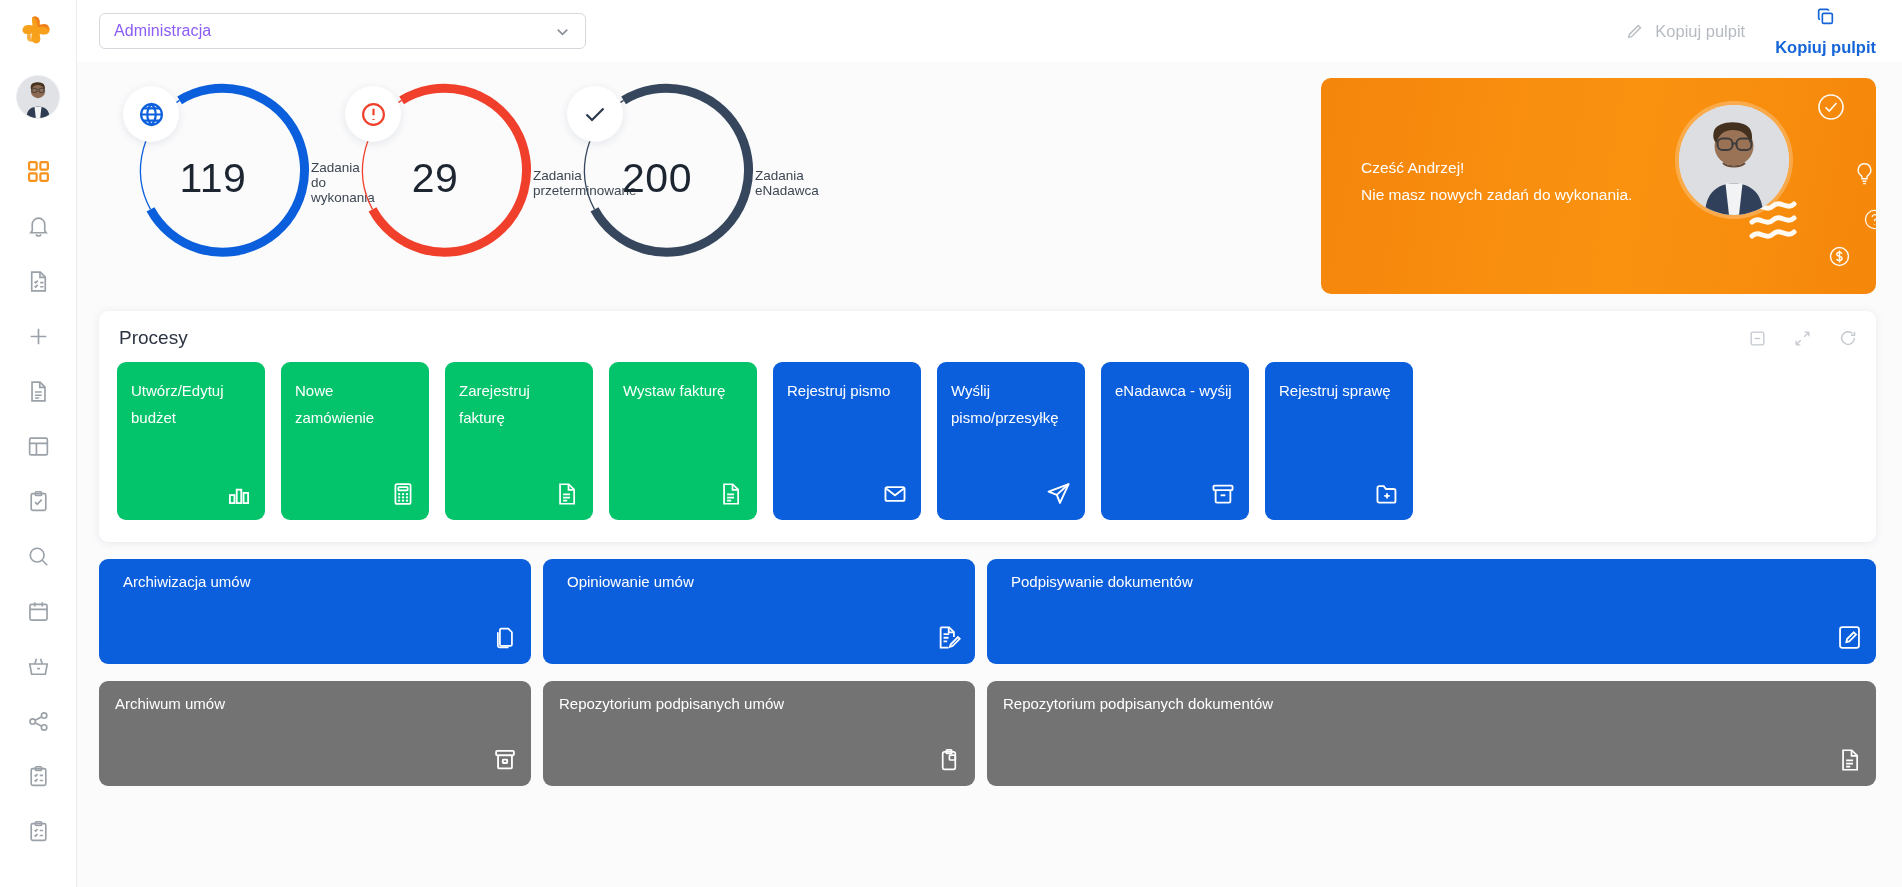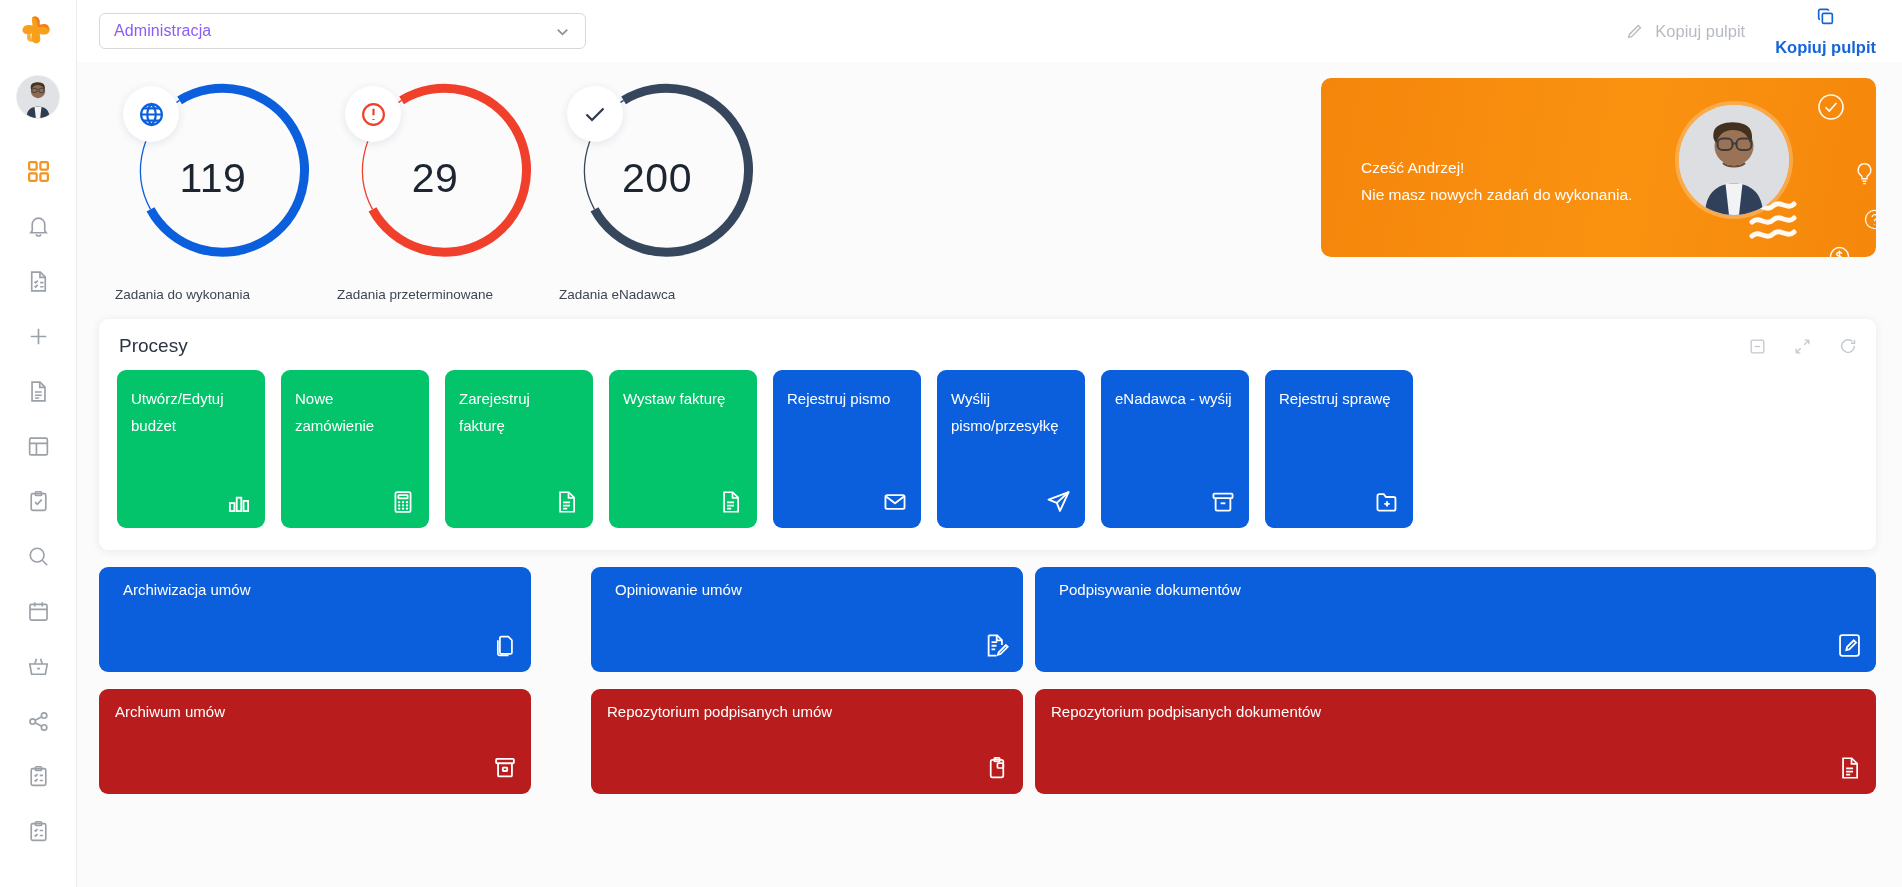--- a/index.html
+++ b/index.html
@@ -52,37 +52,37 @@
   .tb-action.primary { color: #1565d8; font-weight: 700; flex-direction: column; }
   .tb-action svg { display: block; }
 
   
   .content { flex: 1; padding: 0 26px 0 22px; overflow: hidden; }
 
   .row-top { display: flex; align-items: flex-start; gap: 0; padding-top: 16px; }
 
   
   .gauges { display: flex; gap: 0; padding-left: 16px; }
-  .gauge { width: 222px; display: flex; flex-direction: column; align-items: flex-start; }
+  .gauge { width: 222px; display: flex; flex-direction: row; align-items: center; }
   .gauge-ring { position: relative; width: 196px; height: 196px; }
   .gauge-ring svg { display: block; }
   .gauge-value {
     position: absolute; inset: 0; display: flex; align-items: center; justify-content: center;
     font-size: 41px; color: #1d2531; letter-spacing: .5px; padding-top: 4px;
   }
   .gauge-badge {
     position: absolute; left: 8px; top: 8px; width: 56px; height: 56px; border-radius: 50%;
     background: #ffffff; box-shadow: 0 2px 9px rgba(40,55,80,.11);
     display: flex; align-items: center; justify-content: center;
   }
   .gauge-label { margin-top: 13px; font-size: 13.5px; color: #3d4752; }
 
   
   .greet-card {
-    margin-left: auto; width: 555px; height: 179px; border-radius: 10px;
+    margin-left: auto; width: 555px; height: 216px; border-radius: 10px;
     background: linear-gradient(100deg, #f5860c 0%, #fa9210 55%, #f5870b 100%);
     position: relative; overflow: hidden; flex: 0 0 555px;
   }
   .greet-text { position: absolute; left: 40px; top: 76px; color: #ffffff; font-size: 15.5px; line-height: 27px; }
   .greet-avatar {
     position: absolute; right: 87px; top: 27px; width: 110px; height: 110px; border-radius: 50%;
     background: #dcdee1; overflow: hidden; box-shadow: 0 0 0 4px rgba(255,255,255,.25);
   }
   .deco { position: absolute; color: #ffffff; opacity: .95; }
   .deco svg { display: block; }
@@ -108,24 +108,24 @@
   .tile-icon { position: absolute; right: 13px; bottom: 13px; color: #ffffff; }
   .tile-icon svg { display: block; }
 
   
   .wide-row { display: flex; gap: 12px; margin-top: 17px; }
   .wide-card {
     height: 105px; border-radius: 9px; position: relative; padding: 14px 16px;
     cursor: pointer;
   }
   .wide-blue { background: #0b5fdc; padding-left: 24px; }
-  .wide-grey { background: #b91c1c; }
+  .wide-grey { background: #737373; }
   .wide-label { color: #ffffff; font-size: 15px; }
   .w1 { flex: 0 0 432px; }
-  .w2 { flex: 0 0 432px; margin-left: 48px; }
+  .w2 { flex: 0 0 432px; }
   .w3 { flex: 1 1 auto; }
 </style>
 </head>
 <body>
 
 <div class="app">
 
   <div class="sidebar">
     <div class="logo-wrap">
       <svg width="38" height="38" viewBox="0 0 38 38">

